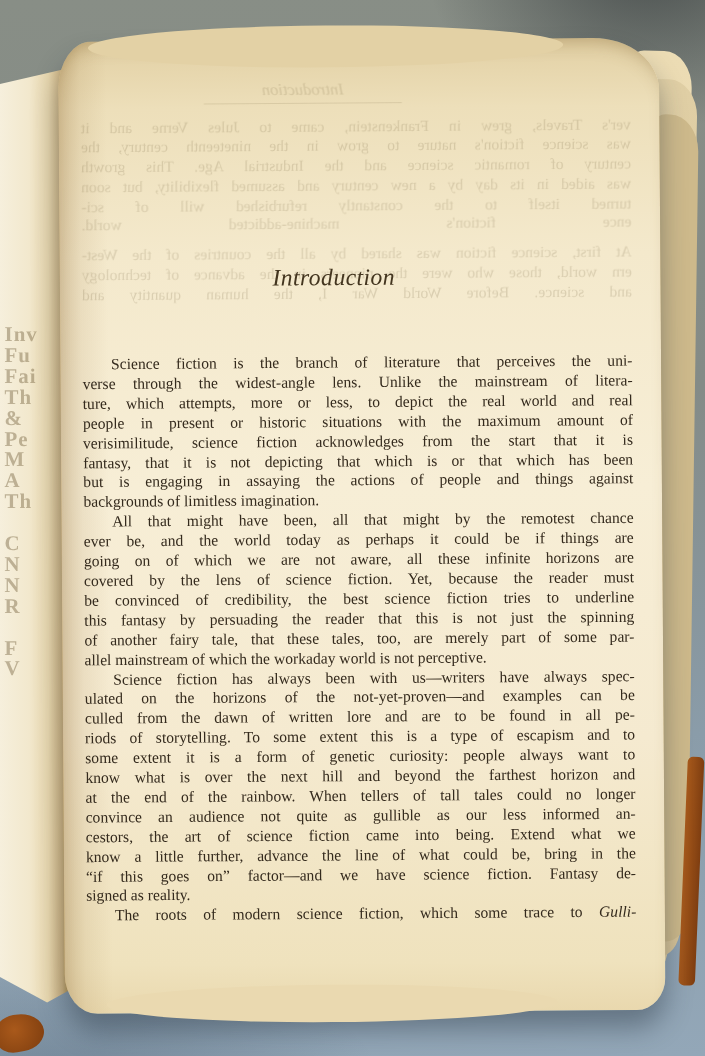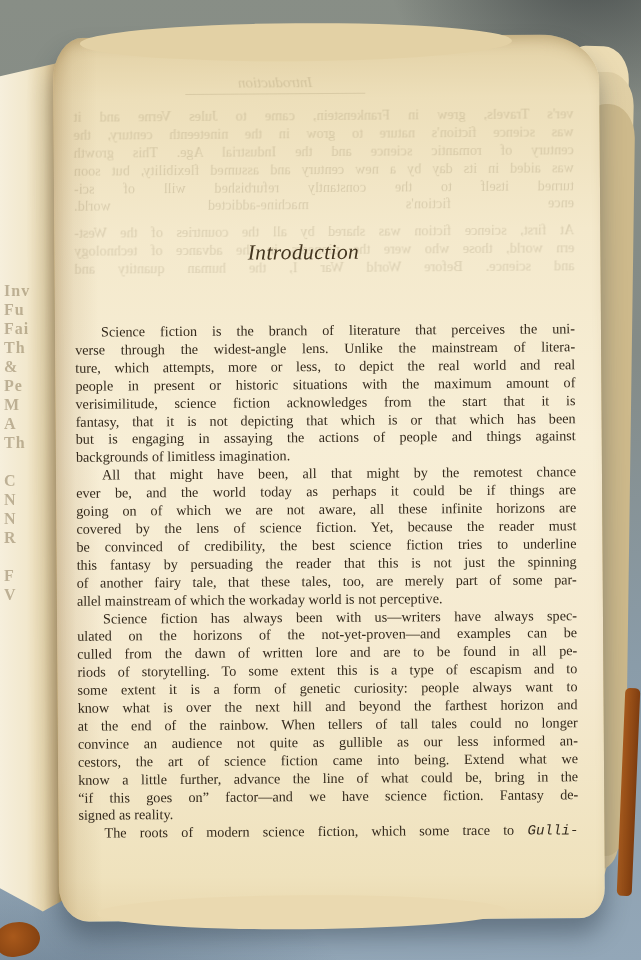--- a/index.html
+++ b/index.html
@@ -15,21 +15,21 @@
   .e1{left:556px;top:46px;width:62px;height:842px;background:linear-gradient(180deg,#ecdcb4,#e2d0a4);transform:rotate(1.6deg);}
   .e2{left:572px;top:72px;width:54px;height:798px;background:linear-gradient(180deg,#e0cfa5,#d8c498);transform:rotate(1.2deg);}
   .e3{left:582px;top:104px;width:48px;height:752px;background:#cdb98b;transform:rotate(0.8deg);}
   .cover-right{position:absolute;left:621px;top:688px;width:15px;height:208px;transform:rotate(2.4deg);
     background:linear-gradient(90deg,#b06categories 0,#a85a1c 0,#7e3d10 100%);background:linear-gradient(90deg,#a85a1c,#7e3d10);border-radius:5px;}
   .cover-corner{position:absolute;left:-4px;top:922px;width:44px;height:34px;transform:rotate(-10deg);
     background:radial-gradient(circle at 40% 40%,#a9591b,#7c3c0e);border-radius:45% 55% 50% 40%;}
   .left-page{position:absolute;left:0;top:54px;width:63px;height:860px;
     background:linear-gradient(90deg,#f6efdc 0%,#f2e8cd 42%,#e7d6ad 70%,#cfb380 90%,#b3934f 100%);
     clip-path:polygon(0 2.6%,100% 0.9%,100% 98.4%,68% 99.7%,0 97%);}
-  .left-letters{position:absolute;left:4px;top:227px;font-size:16px;line-height:19px;
+  .left-letters{position:absolute;left:4px;top:241px;font-size:19px;line-height:19px;
     color:rgba(112,92,58,0.42);letter-spacing:1px;font-weight:bold;}
   .main-page{position:absolute;left:56px;top:36px;width:546px;height:884px;transform:rotate(-0.4deg);
     background:
       linear-gradient(90deg,rgba(140,102,46,0.30) 0,rgba(140,102,46,0.10) 3.5%,rgba(140,102,46,0) 8%),
       linear-gradient(180deg,#e2d0a4 0%,#eddfba 7%,#f4e9cc 22%,#f7eed6 46%,#f5ead0 72%,#efe2bd 95%,#e9d8ae 100%);
     border-radius:30px 60px 26px 30px/42px 48px 30px 36px;
     box-shadow:0 16px 24px rgba(32,44,58,0.40), inset 0 12px 16px -9px rgba(120,90,40,0.38);}
   .main-page::before{content:'';position:absolute;top:-13px;left:5%;right:16%;height:38px;
     background:#e3d1a5;border-radius:50%;}
   .main-page::after{content:'';position:absolute;bottom:-9px;left:7%;right:18%;height:34px;
@@ -42,21 +42,21 @@
   .gh-line{text-align-last:justify;}
   .gh-gap{height:9px;}
   
   .title{position:absolute;left:4px;top:204px;width:490px;text-align:center;
     font-style:italic;font-size:21.5px;color:#43351f;letter-spacing:0.4px;}
   .body-text{position:absolute;left:20px;top:286px;width:500px;font-size:14.2px;line-height:17.9px;
     color:#342a1d;text-align:justify;}
   .ln{text-align-last:justify;}
   .ln.last{text-align-last:auto;}
   .ln.indent{text-indent:26px;}
-  .ln i{font-style:italic;font-family:Liberation Mono, monospace;}
+  .ln i{font-style:italic;}
 </style>
 </head>
 <body>
 
 <div id="scene">
   <div class="bg-shadow"></div>
 
   <div class="edge e1"></div>
   <div class="edge e2"></div>
   <div class="edge e3"></div>

